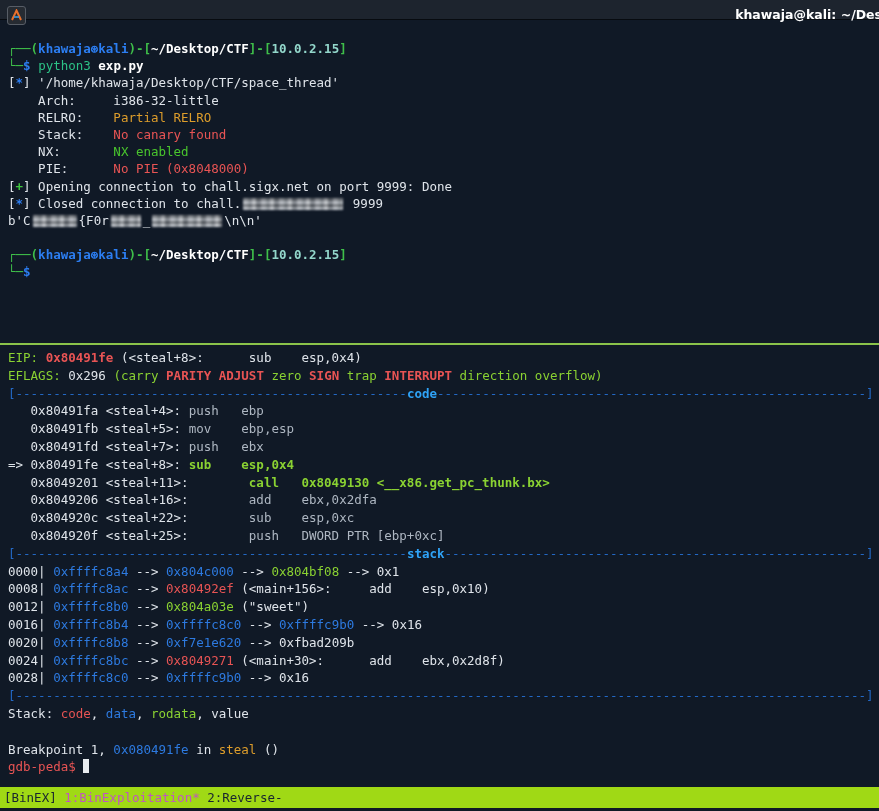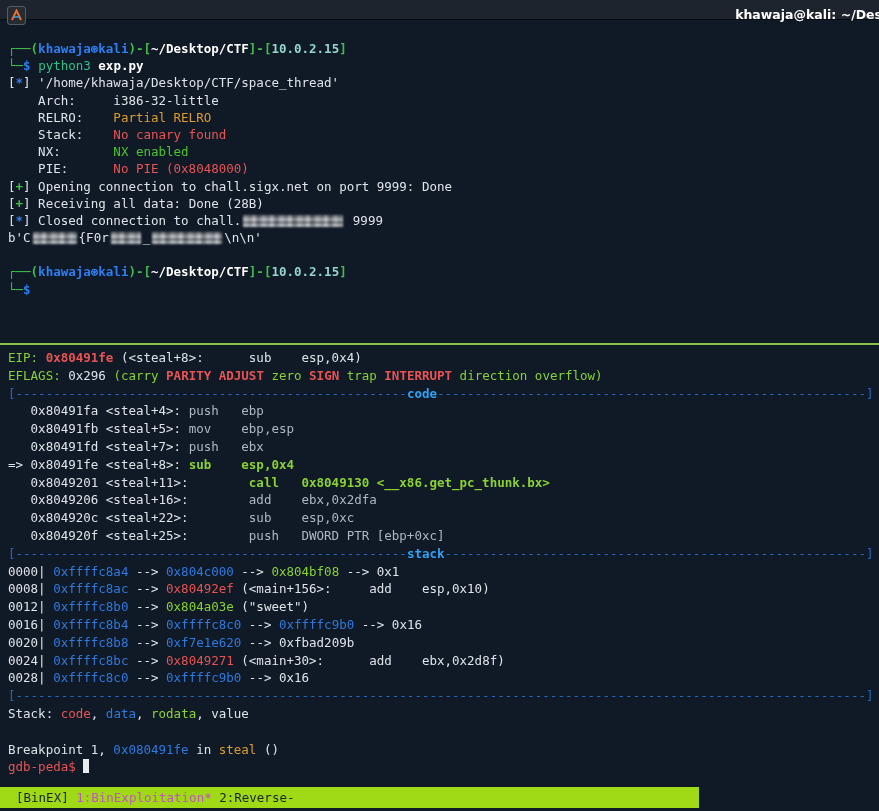--- a/index.html
+++ b/index.html
@@ -10,21 +10,21 @@
   #appicon{position:absolute;left:7px;top:6px;width:19px;height:19px;border-radius:3px;background:#262b32;border:1px solid #575d66;display:flex;align-items:center;justify-content:center}
   #wintitle{position:absolute;right:-3px;top:7px;color:#fff;font-family:"DejaVu Sans",sans-serif;font-weight:bold;font-size:12.5px;white-space:nowrap}
 
   .tl{white-space:pre;font-size:12.5px}
   #pane1{position:absolute;left:8px;top:40px}
   #pane1 .tl{height:17.2px;line-height:17.2px}
   #pane2{position:absolute;left:8px;top:349px}
   #pane2 .tl{height:17.8px;line-height:17.8px}
   #divider{position:absolute;left:0;top:343px;width:879px;height:2px;background:var(--divider,#8bc34a)}
 
-  #statusbar{position:absolute;left:0;top:787px;width:699px;height:21px;background:var(--statusBg,#a0d915);font-size:12.5px;line-height:21px;padding-left:16px;white-space:pre}
+  #statusbar{position:absolute;left:0;top:787px;width:879px;height:21px;background:var(--statusBg,#a0d915);font-size:12.5px;line-height:21px;padding-left:4px;white-space:pre}
 
   .c-w{color:var(--fg,#dfe4ea)}
   .c-wb{color:var(--white,#ffffff);font-weight:bold}
   .c-g{color:var(--green,#3fbf4a);font-weight:bold}
   .c-b{color:var(--blue,#2c7ef2);font-weight:bold}
   .c-t{color:var(--teal,#93d7cb);font-weight:bold}
   .c-cmd{color:var(--cmdGreen,#2cc286)}
   .c-plus{color:var(--plusGreen,#3fc63f);font-weight:bold}
   .c-o{color:var(--orange,#dd9d2b)}
   .c-r{color:var(--red,#e85454)}
@@ -61,21 +61,20 @@
 <div id="pane1">
     <div class="tl"><span class="c-g">┌──(</span><span class="c-b">khawaja⊛kali</span><span class="c-g">)-[</span><span class="c-wb">~/Desktop/CTF</span><span class="c-g">]-[</span><span class="c-t">10.0.2.15</span><span class="c-g">]</span></div>
     <div class="tl"><span class="c-g">└─</span><span class="c-b">$</span><span class="c-w"> </span><span class="c-cmd">python3</span><span class="c-w"> </span><span class="c-wb">exp.py</span></div>
     <div class="tl"><span class="c-w">[</span><span class="c-b">*</span><span class="c-w">] '/home/khawaja/Desktop/CTF/space_thread'</span></div>
     <div class="tl"><span class="c-w">    Arch:     i386-32-little</span></div>
     <div class="tl"><span class="c-w">    RELRO:    </span><span class="c-o">Partial RELRO</span></div>
     <div class="tl"><span class="c-w">    Stack:    </span><span class="c-r">No canary found</span></div>
     <div class="tl"><span class="c-w">    NX:       </span><span class="c-nx">NX enabled</span></div>
     <div class="tl"><span class="c-w">    PIE:      </span><span class="c-r">No PIE (0x8048000)</span></div>
     <div class="tl"><span class="c-w">[</span><span class="c-plus">+</span><span class="c-w">] Opening connection to chall.sigx.net on port 9999: Done</span></div>
-    <div class="tl"><span class="c-w">[</span><span class="c-plus">+</span><span class="c-w">] Receiving all data: Done (28B)</span></div>
     <div class="tl"><span class="c-w">[</span><span class="c-b">*</span><span class="c-w">] Closed connection to chall.</span><span class="redact" style="width: 100px;"></span><span class="c-w"> 9999</span></div>
     <div class="tl"><span class="c-w">b'C</span><span class="redact" style="width: 44px;"></span><span class="c-w">{F0r</span><span class="redact" style="width: 30px;"></span><span class="c-w">_</span><span class="redact" style="width: 70px;"></span><span class="c-w">\n\n'</span></div>
     <div class="tl"> </div>
     <div class="tl"><span class="c-g">┌──(</span><span class="c-b">khawaja⊛kali</span><span class="c-g">)-[</span><span class="c-wb">~/Desktop/CTF</span><span class="c-g">]-[</span><span class="c-t">10.0.2.15</span><span class="c-g">]</span></div>
     <div class="tl"><span class="c-g">└─</span><span class="c-b">$</span></div>
   </div>
 <div id="divider"></div>
 <div id="pane2">
     <div class="tl"><span class="c-lg">EIP: </span><span class="c-rb">0x80491fe</span><span class="c-w"> (&lt;steal+8&gt;:      sub    esp,0x4)</span></div>
     <div class="tl"><span class="c-lg">EFLAGS: </span><span class="c-w">0x296</span><span class="c-lg"> (carry </span><span class="c-rb">PARITY ADJUST</span><span class="c-lg"> zero </span><span class="c-rb">SIGN</span><span class="c-lg"> trap </span><span class="c-rb">INTERRUPT</span><span class="c-lg"> direction overflow)</span></div>

